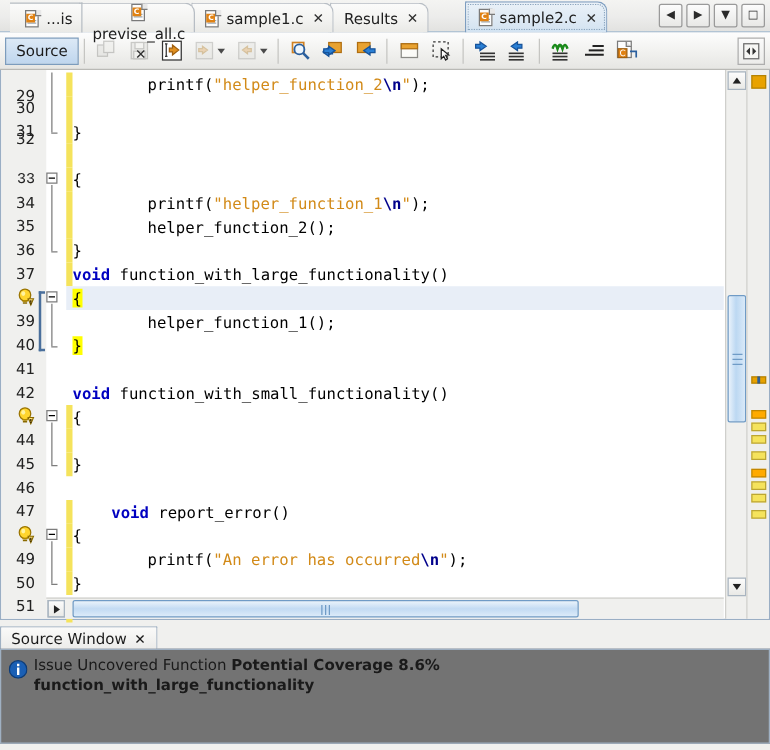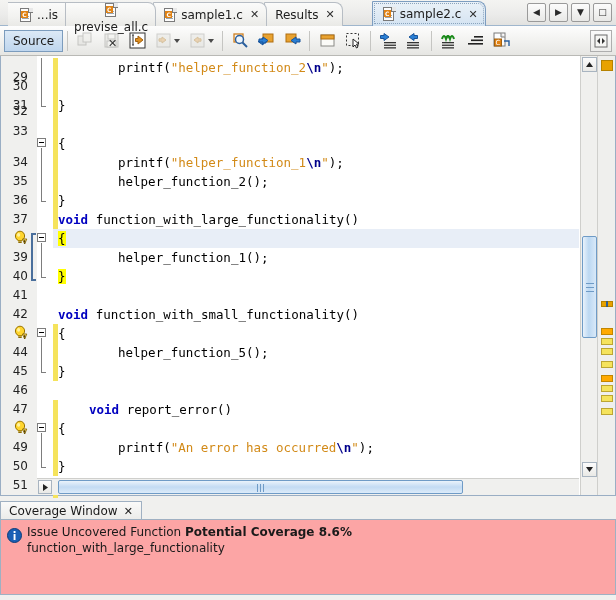--- a/index.html
+++ b/index.html
@@ -186,26 +186,26 @@
   .dtab {
     height:19px; display:flex; align-items:center; gap:6px; padding:0 8px;
     background:linear-gradient(to bottom,#fafaf9,#ebebe9);
     border:1px solid #9fb0c2; border-bottom:none; border-radius:1px 1px 0 0;
     font-size:12px; color:#1a1a1a; cursor:default;
   }
   .dtab .tclose2 { font-weight:bold; font-size:11px; cursor:pointer; }
   .dtabfill { flex:1; height:19px; border-bottom:1px solid #9fb0c2; }
   .dbody {
     position:absolute; left:0; top:21px; width:616px; height:76px;
-    background:#fca5a5; border:1px solid #9fb0c2; border-top:1px solid #9fb0c2;
+    background:#737373; border:1px solid #9fb0c2; border-top:1px solid #9fb0c2;
   }
   .infoico { position:absolute; left:6px; top:8px; width:15px; height:15px; }
   .dline1 { position:absolute; left:26px; top:5px; font-size:12px; color:#1a1a1a; }
   .dline1 b { font-weight:bold; }
-  .dline2 { position:absolute; left:26px; top:21px; font-size:12px; font-weight:normal; color:#1a1a1a; }
+  .dline2 { position:absolute; left:26px; top:21px; font-size:12px; font-weight:bold; color:#1a1a1a; }
 </style>
 </head>
 <body>
 
 <div id="app">
 
   <div class="tabbar">
     <div class="tabs" id="tabs">
         <div class="tab truncated" style="z-index: 10;">
           <span class="cfile-icon">
@@ -402,21 +402,21 @@
         <div class="lnum" style="top: 12px;">29</div>
         <div class="covbar" style="top: 2px;"></div>
         <div class="codetext" style="top: 2px; padding-left: 60px;"><span class="">printf(</span><span class="str">"helper_function_2</span><span class="esc">\n</span><span class="str">"</span><span class="">);</span></div>
         <div class="lnum" style="top: 21px;">30</div>
         <div class="covbar" style="top: 21px;"></div>
         <div class="lnum" style="top: 40px;">31</div>
         <div class="covbar" style="top: 40px;"></div>
         <div class="codetext" style="top: 40px; padding-left: 0px;"><span class="">}</span></div>
         <div class="lnum" style="top: 46px;">32</div>
         <div class="covbar" style="top: 59px;"></div>
-        <div class="lnum" style="top: 66px;">33</div>
+        <div class="lnum" style="top: 78px; font-family: Liberation Mono, monospace;">33</div>
         <div class="covbar" style="top: 78px;"></div>
         <div class="codetext" style="top: 78px; padding-left: 0px;"><span class="">{</span></div>
         <div class="lnum" style="top: 97px;">34</div>
         <div class="covbar" style="top: 97px;"></div>
         <div class="codetext" style="top: 97px; padding-left: 60px;"><span class="">printf(</span><span class="str">"helper_function_1</span><span class="esc">\n</span><span class="str">"</span><span class="">);</span></div>
         <div class="lnum" style="top: 116px;">35</div>
         <div class="covbar" style="top: 116px;"></div>
         <div class="codetext" style="top: 116px; padding-left: 60px;"><span class="">helper_function_2();</span></div>
         <div class="lnum" style="top: 135px;">36</div>
         <div class="covbar" style="top: 135px;"></div>
@@ -448,21 +448,20 @@
             <rect x="5" y="10.2" width="4" height="1.3" fill="#b08800"></rect>
             <rect x="5.3" y="11.8" width="3.4" height="1.2" fill="#8a6a00"></rect>
             <path d="M9.5 9 L13.8 9 L11.65 14 Z" fill="#ffe27a" stroke="#8a6a00" stroke-width="0.9"></path>
             <rect x="11.1" y="10.2" width="1.1" height="2" fill="#3a2a00"></rect>
             <rect x="11.1" y="12.6" width="1.1" height="0.9" fill="#3a2a00"></rect>
           </svg></div>
         <div class="covbar" style="top: 268px;"></div>
         <div class="codetext" style="top: 268px; padding-left: 0px;"><span class="">{</span></div>
         <div class="lnum" style="top: 287px;">44</div>
         <div class="covbar" style="top: 287px;"></div>
-        <div class="codetext" style="top: 287px; padding-left: 60px;"><span class="">helper_function_5();</span></div>
         <div class="lnum" style="top: 306px;">45</div>
         <div class="covbar" style="top: 306px;"></div>
         <div class="codetext" style="top: 306px; padding-left: 0px;"><span class="">}</span></div>
         <div class="lnum" style="top: 325px;">46</div>
         <div class="lnum" style="top: 344px;">47</div>
         <div class="covbar" style="top: 344px;"></div>
         <div class="codetext" style="top: 344px; padding-left: 0px; margin-left: 31px;"><span class="kw">void</span><span class=""> report_error()</span></div>
         <div class="warnico" style="top: 364px;"><svg width="16" height="16" viewBox="0 0 16 16">
             <ellipse cx="7" cy="6" rx="4.6" ry="4.8" fill="#ffd52e" stroke="#9a7400"></ellipse>
             <ellipse cx="5.6" cy="4.8" rx="1.6" ry="1.9" fill="#fff3a0"></ellipse>
@@ -555,21 +554,21 @@
         <svg width="5" height="7" viewBox="0 0 5 7">
             <path d="M5 3.5 L0 0 L0 7 Z" fill="#222"></path>
           </svg>
       </div>
     </div>
   </div>
 
   <div class="details">
     <div class="dtabrow">
       <div class="dtab">
-        <span>Coverage Window</span>
+        <span>Source Window</span>
         <span class="tclose2">✕</span>
       </div>
       <div class="dtabfill"></div>
     </div>
     <div class="dbody">
       <svg class="infoico" viewBox="0 0 15 15">
         <circle cx="7.5" cy="7.5" r="7" fill="#1a5fb4" stroke="#0d3c78"></circle>
         <rect x="6.6" y="3" width="1.9" height="2" fill="#fff"></rect>
         <rect x="6.6" y="6" width="1.9" height="6" fill="#fff"></rect>
       </svg>

